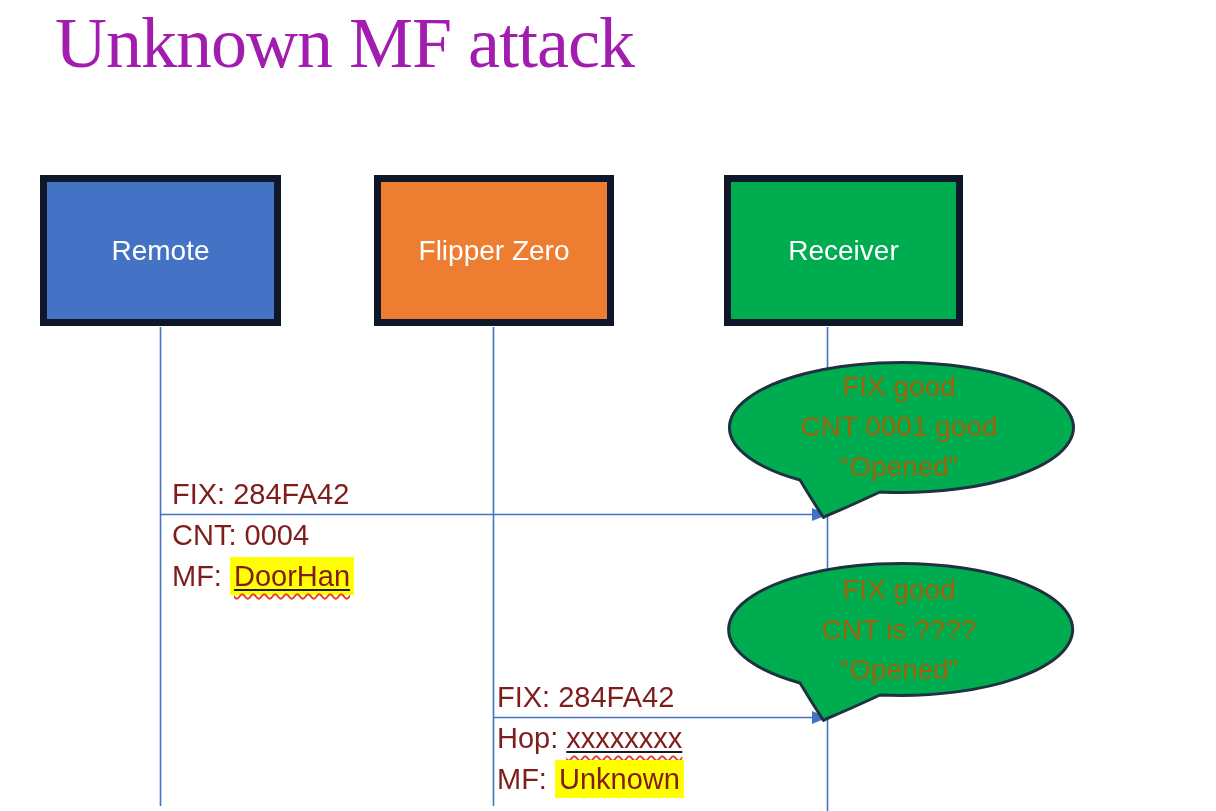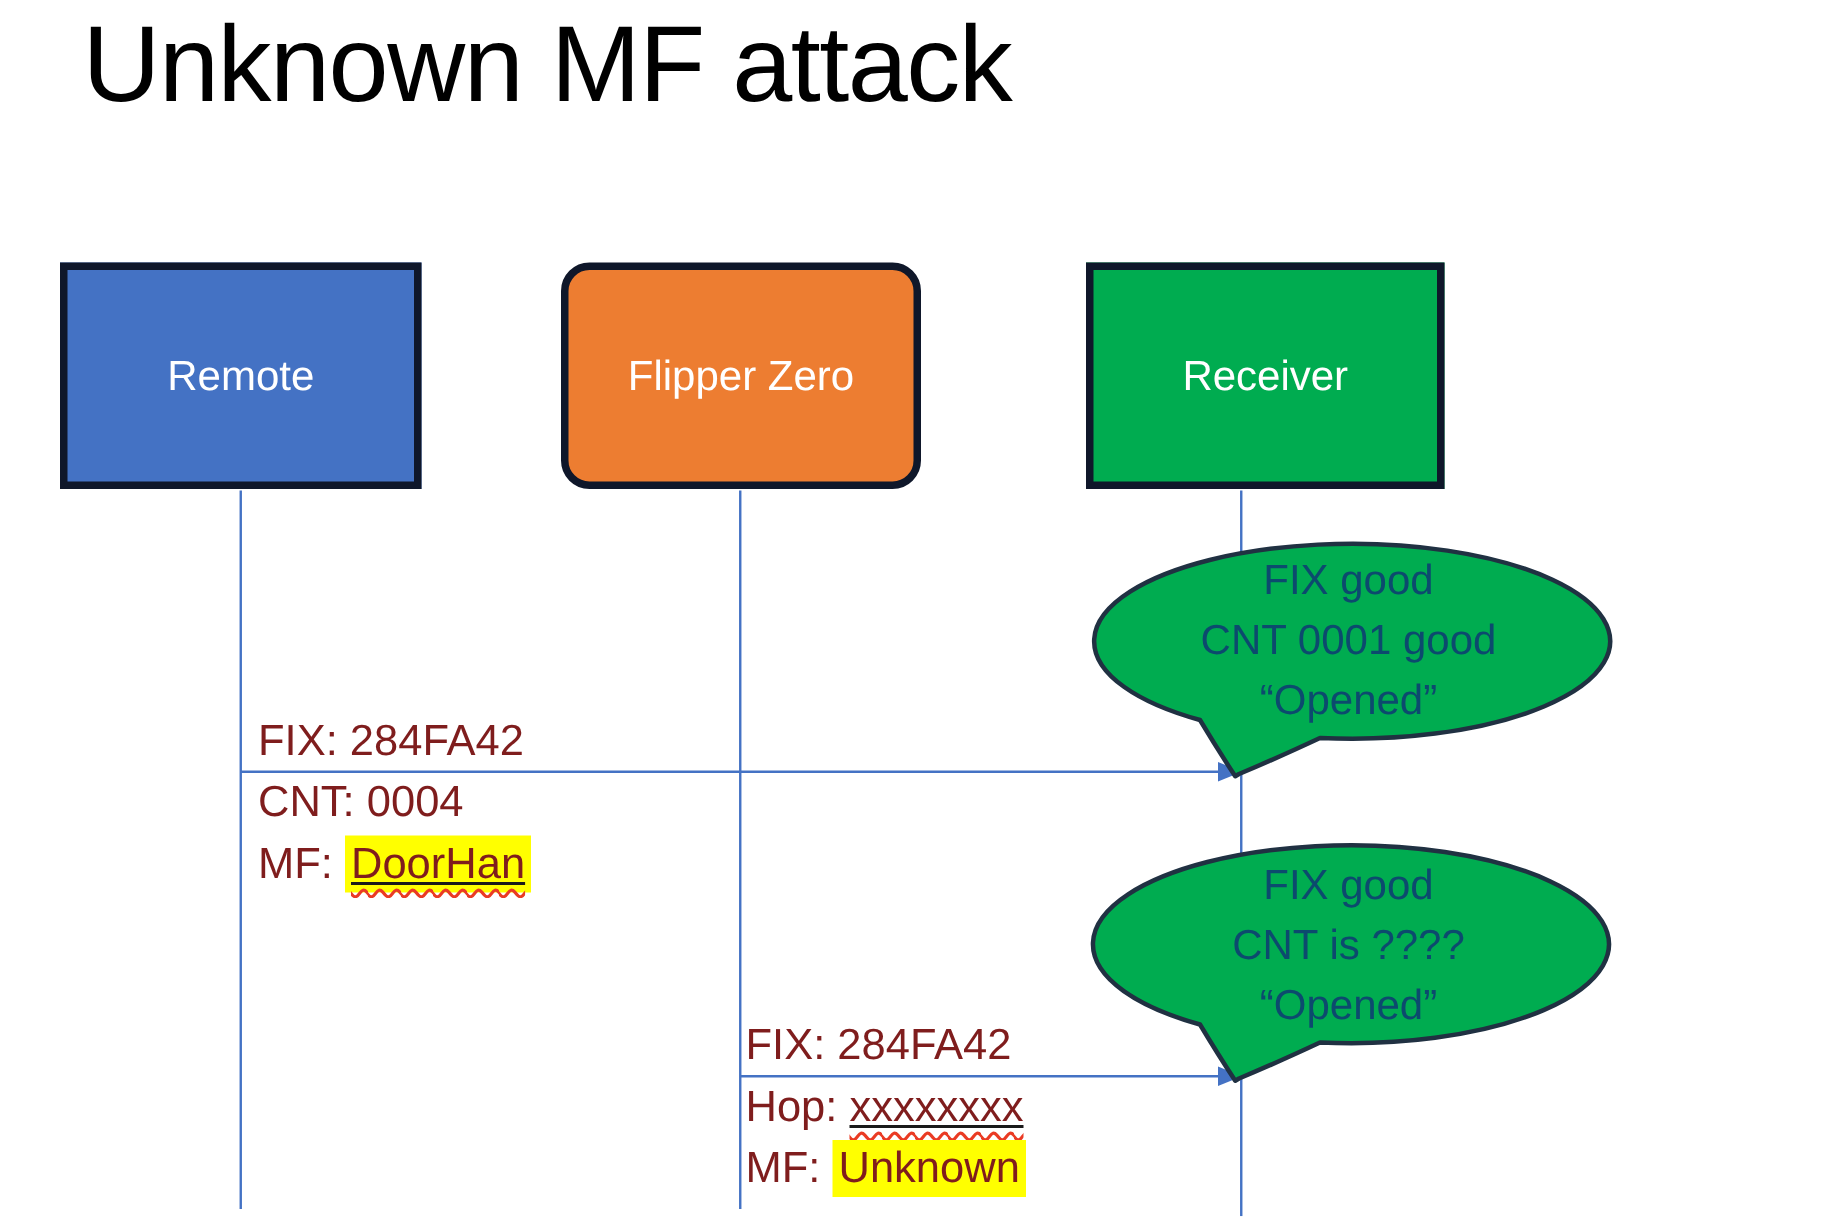--- a/index.html
+++ b/index.html
@@ -2,53 +2,53 @@
 <html><head>
 <meta charset="utf-8">
 <style>
   html,body { margin:0; padding:0; background:#ffffff; }
   .slide {
     position:relative; width:1216px; height:811px; overflow:hidden;
     background:#ffffff; font-family:"Liberation Sans", sans-serif;
   }
   .slide-title {
     position:absolute; left:55px; top:2px; margin:0;
-    font-family:Liberation Sans, sans-serif; font-weight:200;
-    font-size:72px; color:#000000; letter-spacing:-1px; white-space:nowrap;
+    font-family:Liberation Serif, serif; font-weight:200;
+    font-size:72px; color:#a21caf; letter-spacing:-1px; white-space:nowrap;
   }
   .svg-layer { position:absolute; left:0; top:0; width:1216px; height:811px; }
 
   .actor-box {
     position:absolute; top:175px; height:151px; box-sizing:border-box;
-    border:5px solid #0f172a; display:flex; align-items:center; justify-content:center;
+    border:7px solid #0f172a; display:flex; align-items:center; justify-content:center;
   }
   .actor-box .actor-label {
     color:#ffffff; font-size:28px; white-space:nowrap;
   }
   .actor-remote   { left:40px;  width:241px; background:#4472C4; }
-  .actor-flipper  { left:374px; width:240px; background:#ED7D31;border-radius:19px; }
+  .actor-flipper  { left:374px; width:240px; background:#ED7D31; }
   .actor-receiver { left:724px; width:239px; background:#00AC50; }
 
   .msg-block { position:absolute; color:#7f1d1d; font-size:29px; line-height:41px; white-space:nowrap; }
   .msg-block-1 { left:172px; top:474px; }
   .msg-block-2 { left:497px; top:677px; }
 
   .hl { background:#FFFF00; padding:3px 4px; }
   .u-solid {
     text-decoration:underline; text-decoration-color:#1a1a1a;
     text-decoration-thickness:2px; text-underline-offset:3px;margin-top:24px;
   }
   .u-squig {
     text-decoration:underline; text-decoration-style:wavy; text-decoration-color:#EA3B24;
     text-decoration-thickness:2px; text-underline-offset:7px;
   }
 
   .callout-text {
     position:absolute; left:727px; width:344px; text-align:center;
-    color:#0c4a6e; font-size:28px; line-height:40px; white-space:nowrap;
+    color:#a16207; font-size:28px; line-height:40px; white-space:nowrap;
   }
   .callout-text-1 { top:367px; }
   .callout-text-2 { top:570px; }
 </style>
 </head>
 <body>
 
 <div class="slide">
 
   <h1 class="slide-title">Unknown MF attack</h1>

